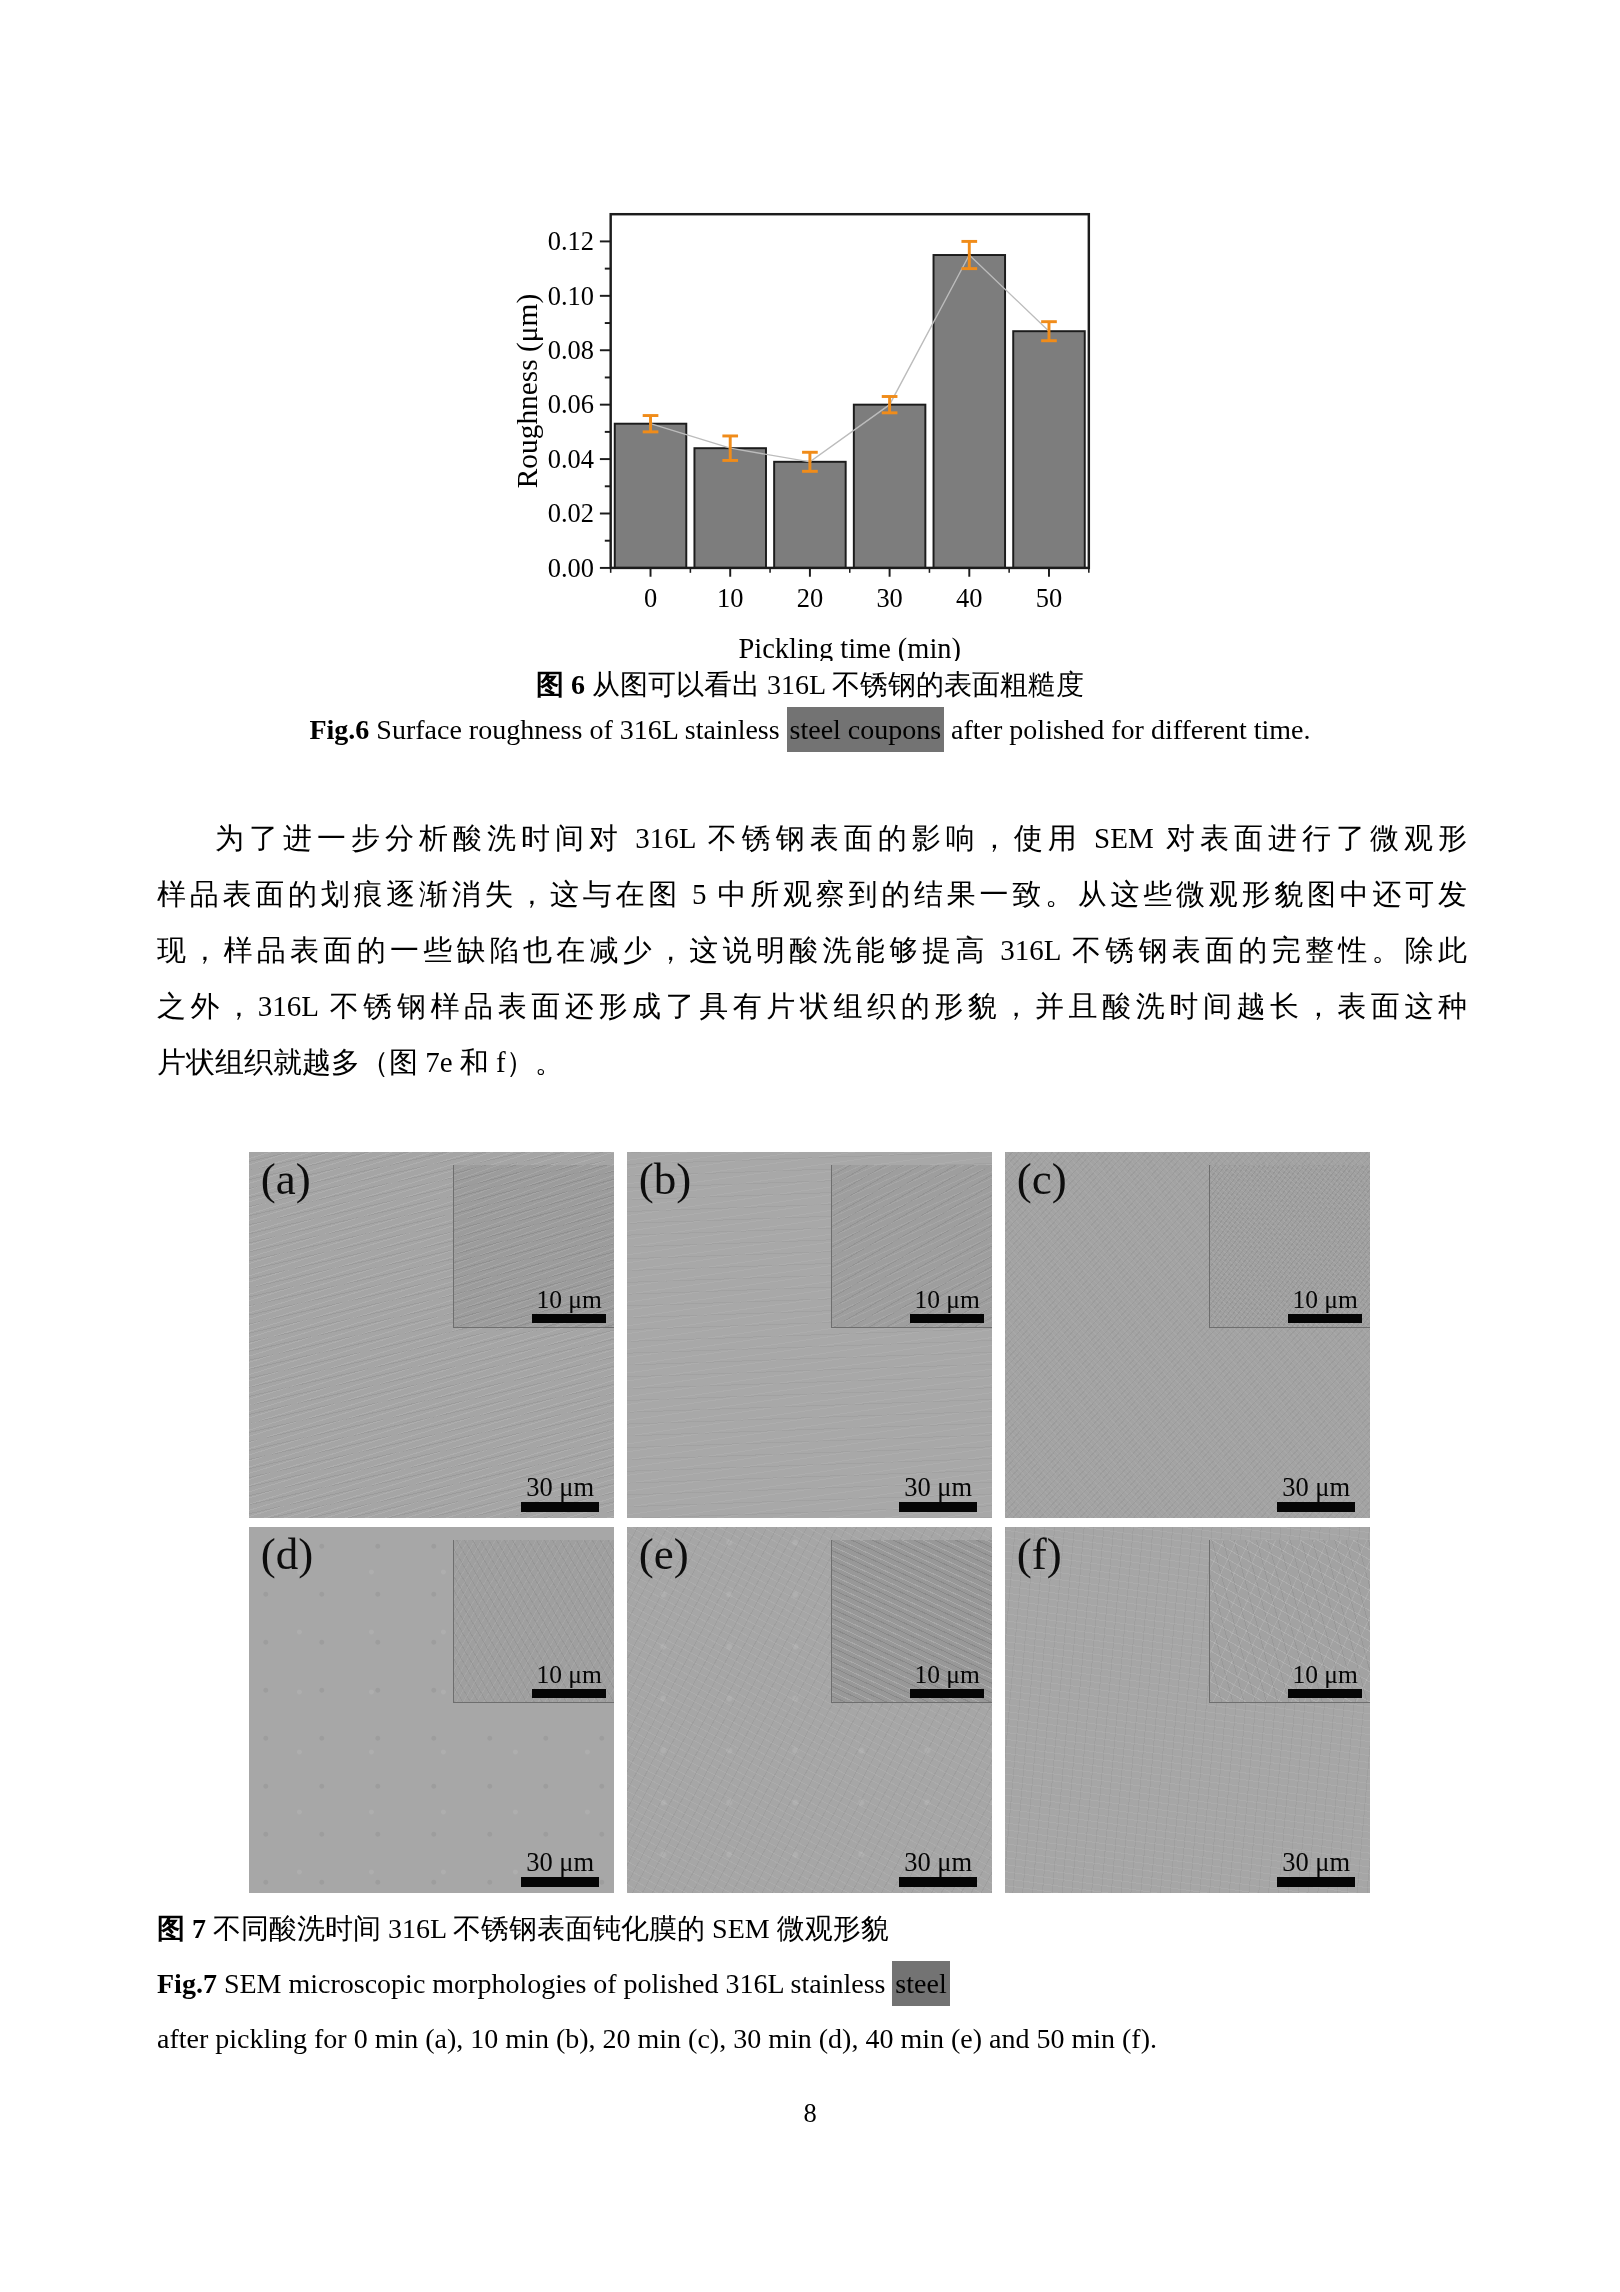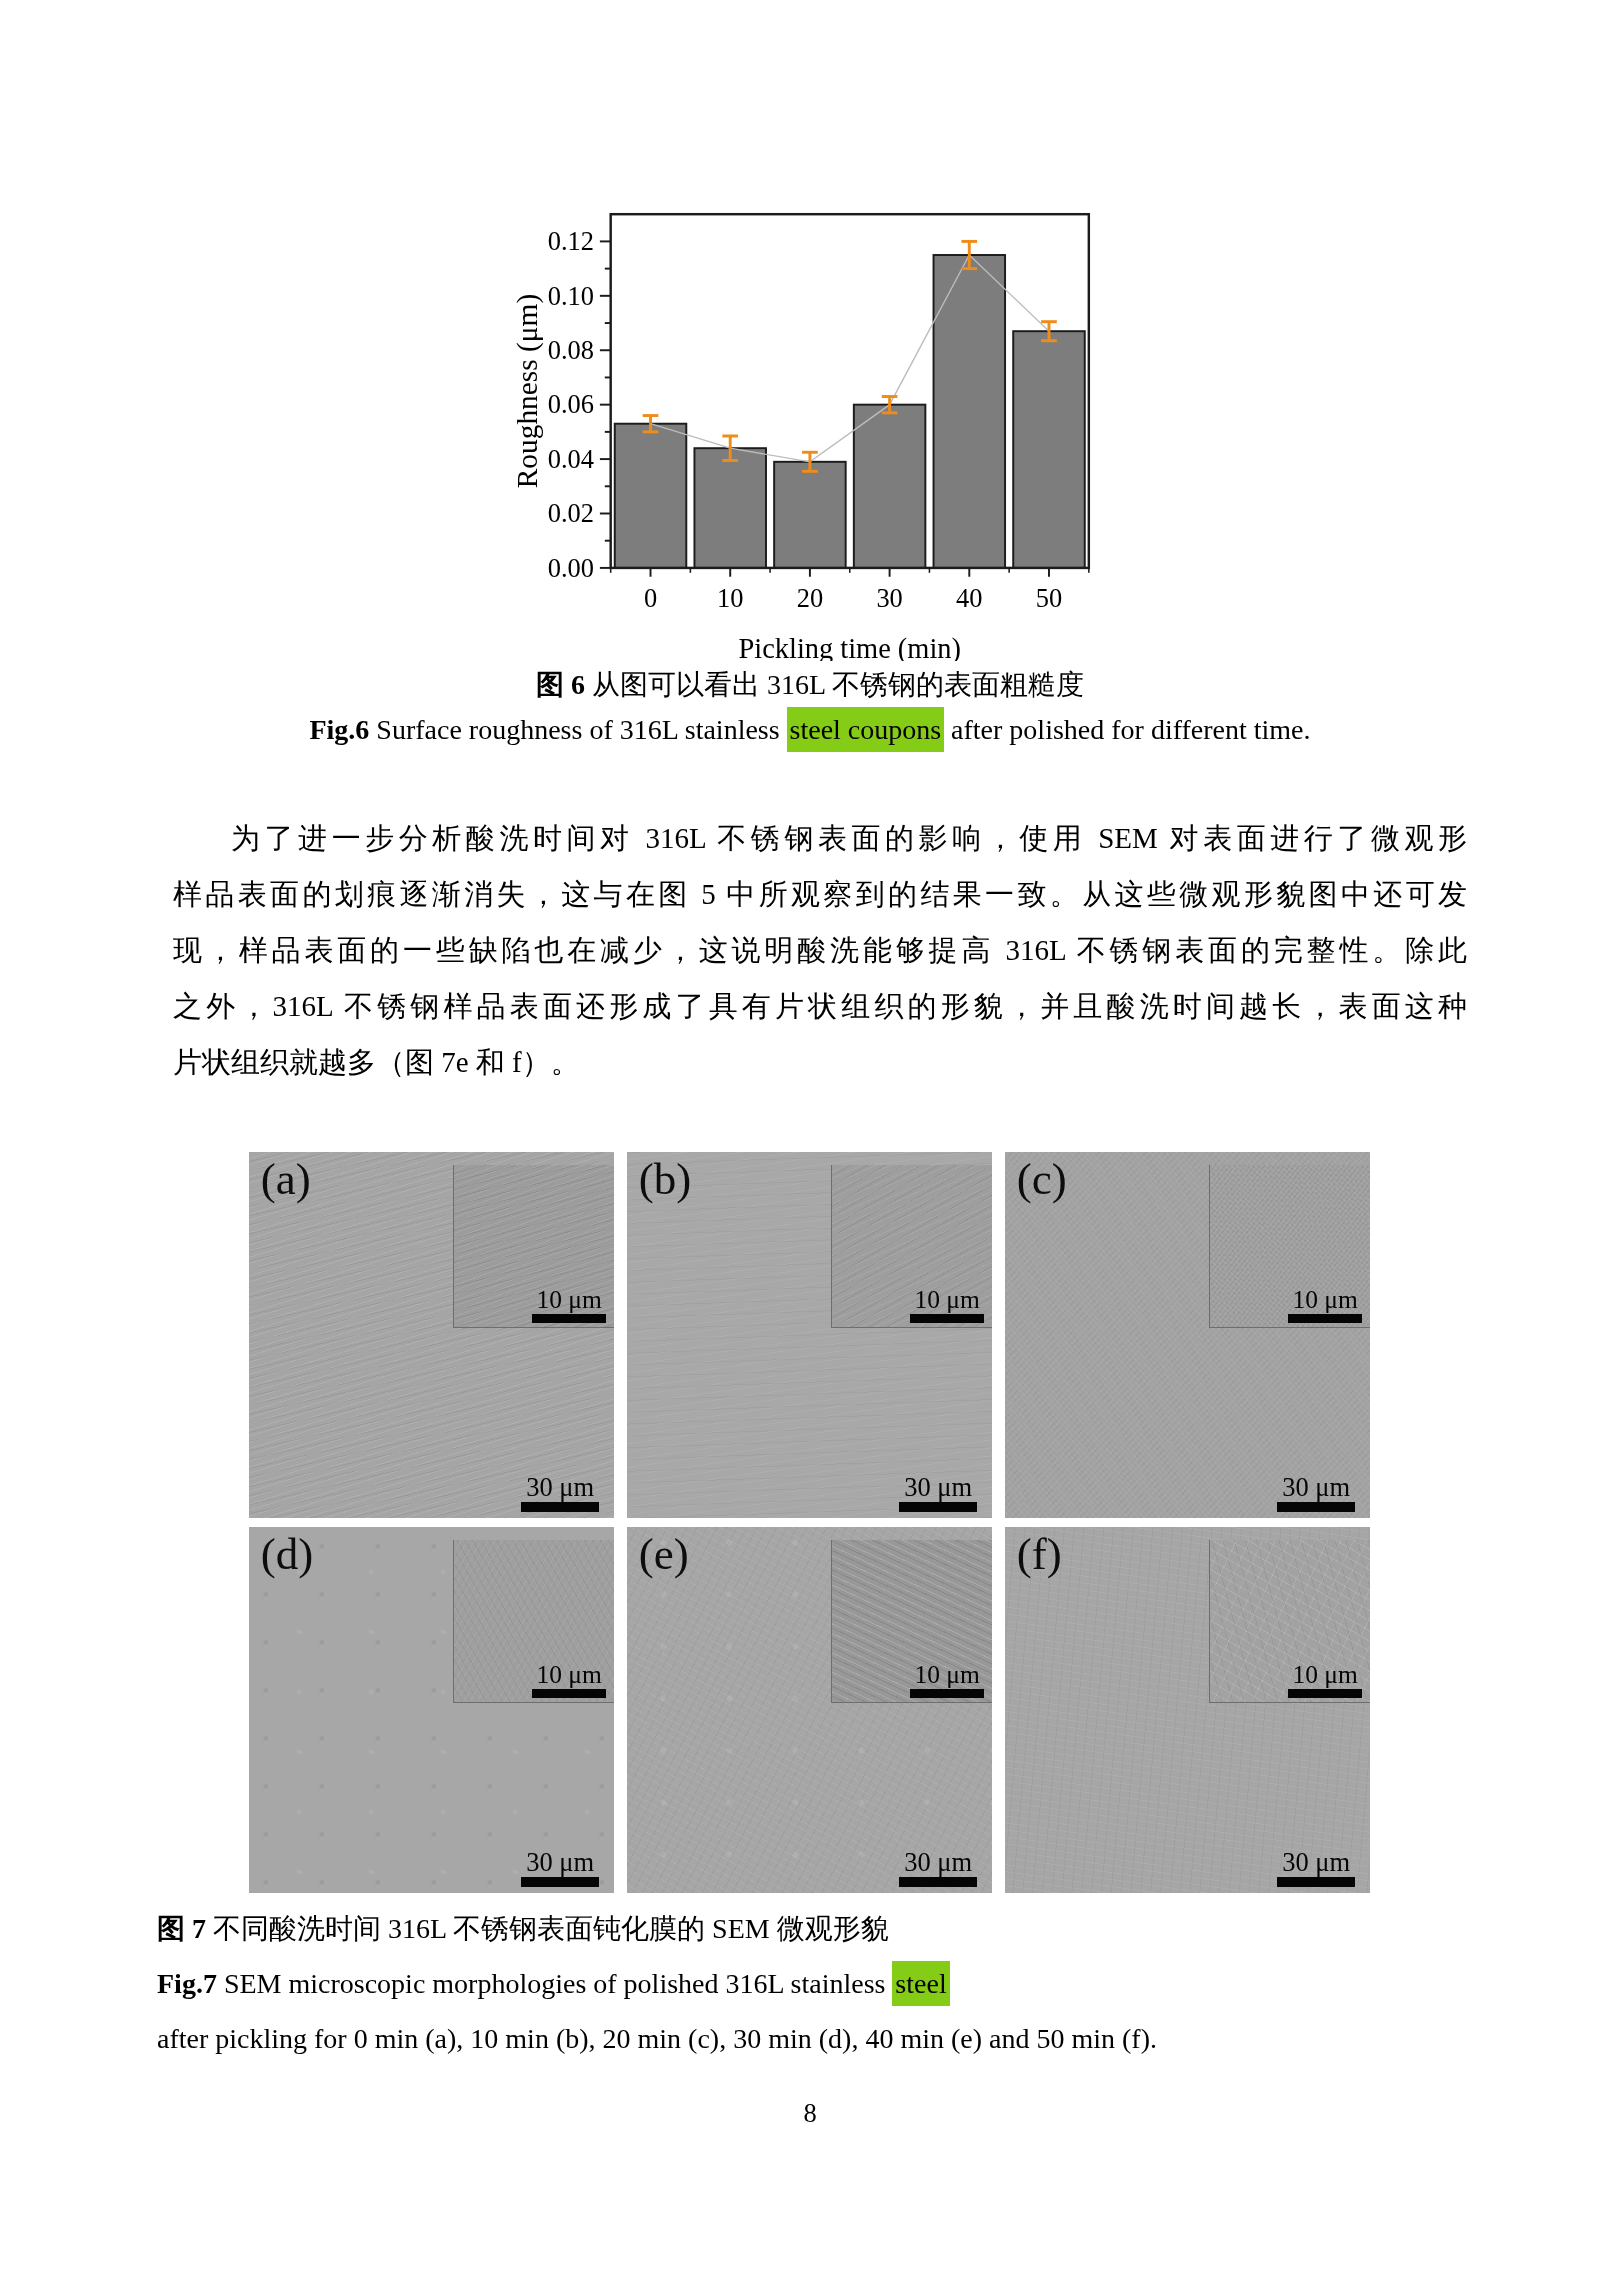--- a/index.html
+++ b/index.html
@@ -5,24 +5,24 @@
   html,body{margin:0;padding:0;background:#ffffff;}
   .page{
     position:relative;width:1620px;height:2293px;background:#ffffff;
     font-family:"Liberation Serif","DejaVu Serif",serif;color:#000;overflow:hidden;
   }
   
   #chart-svg{position:absolute;left:490px;top:127px;}
   
   .cap{position:absolute;left:0;width:1620px;text-align:center;font-size:28px;line-height:35px;}
   .cap .b{font-weight:bold;text-align:right;}
-  .hl{background:#84cc16;padding:6.9px 2.9px;}
+  .hl{background:#737373;padding:6.9px 2.9px;}
   
   .para{position:absolute;left:157px;top:810px;width:1310px;font-size:29px;}
-  .pline{height:56px;line-height:56px;text-align:justify;text-align-last:justify;white-space:nowrap;margin-left:16px;}
+  .pline{height:56px;line-height:56px;text-align:justify;text-align-last:justify;white-space:nowrap;}
   .pline.first{text-indent:2em;}
   .pline.last{text-align-last:left;white-space:normal;}
   
   .panel{position:absolute;margin:0;width:365px;height:366px;overflow:hidden;}
   .col1{left:249px;} .col2{left:627px;} .col3{left:1005px;}
   .row1{top:1152px;} .row2{top:1527px;}
   .plabel{position:absolute;left:11.8px;top:0px;font-size:45px;line-height:55px;color:#0d0d0d;z-index:3;}
   .inset{position:absolute;right:0;top:0;width:161px;height:163px;z-index:2;
          border-left:1px solid #6e6e6e;border-bottom:1px solid #6e6e6e;box-sizing:border-box;margin-top:13px;}
   .sbox{position:absolute;text-align:center;z-index:4;}

